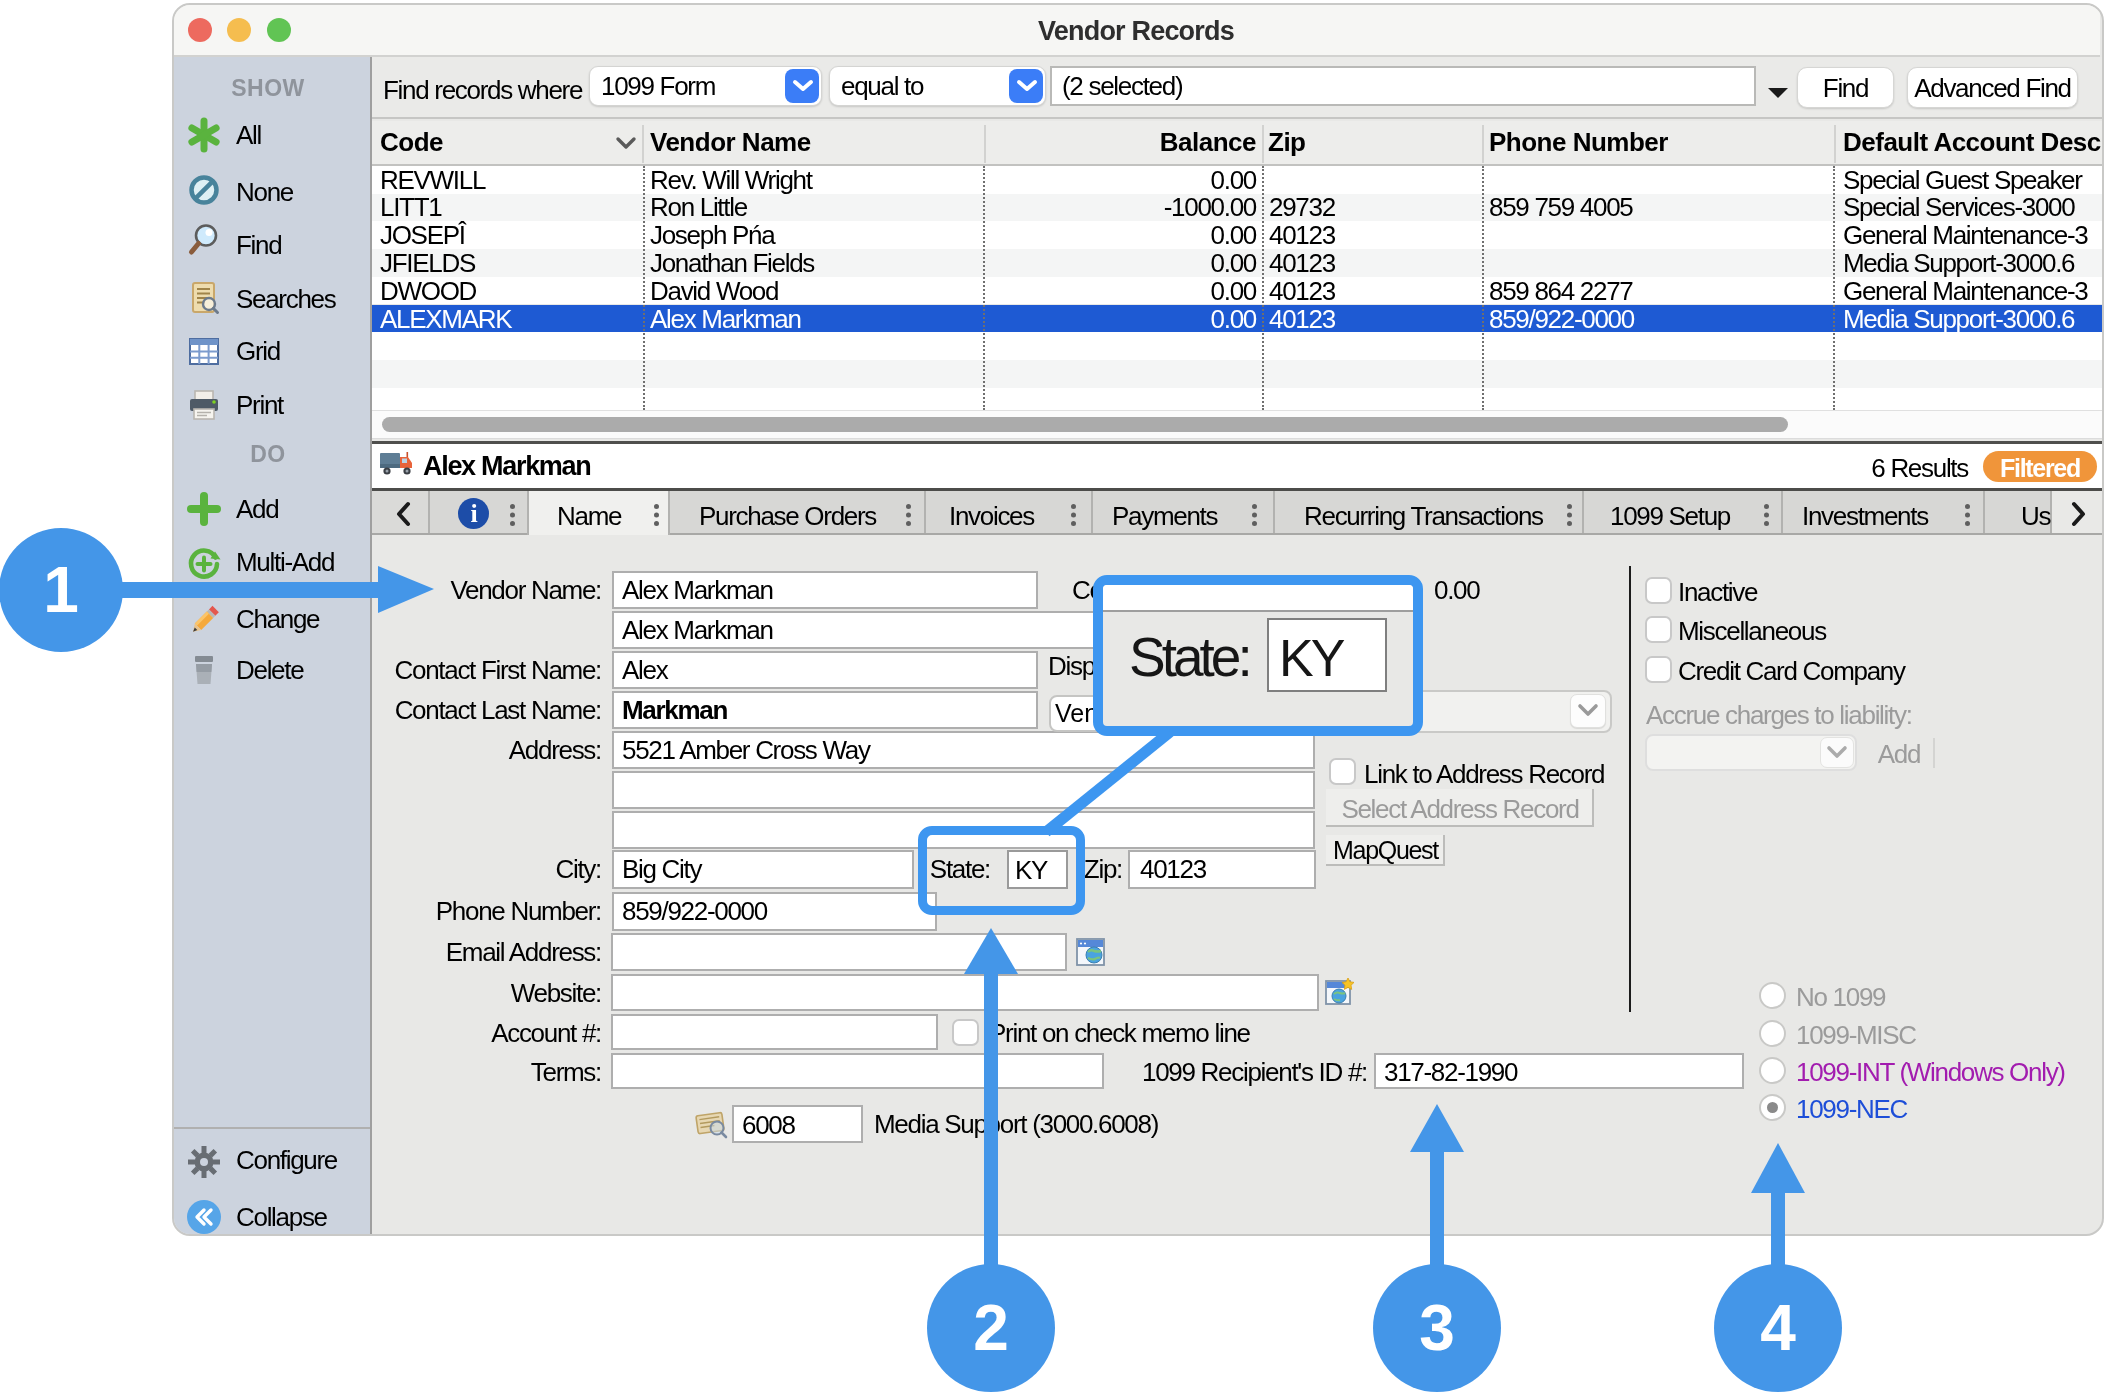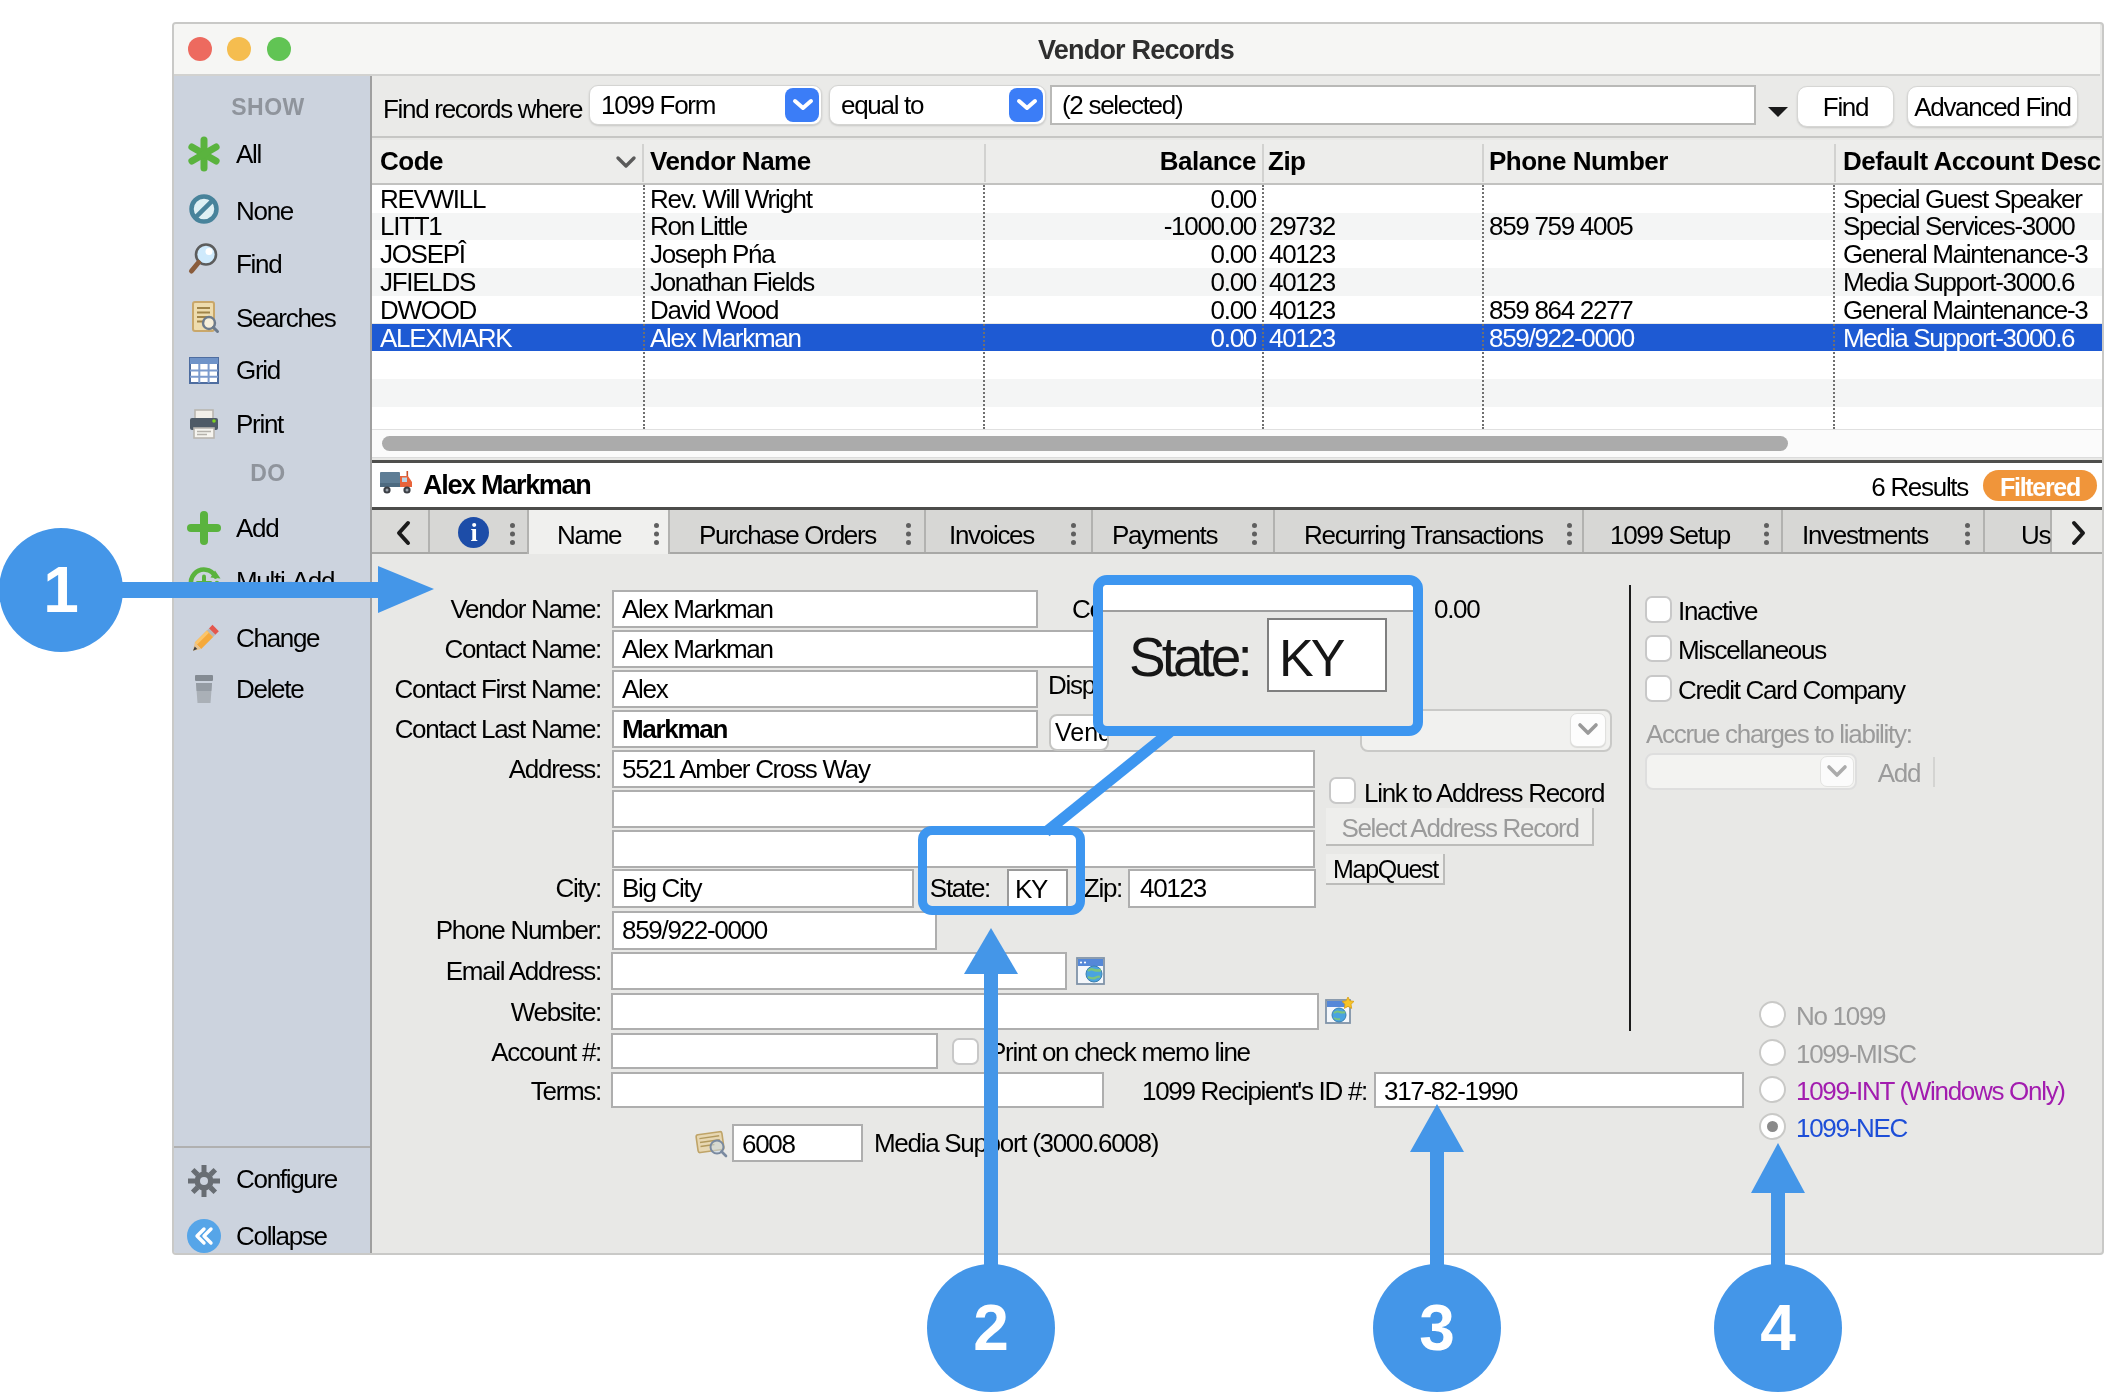--- a/index.html
+++ b/index.html
@@ -6,21 +6,21 @@
 .a{position:absolute;}
 .t{position:absolute;white-space:nowrap;font-size:26px;color:#000;line-height:30px;letter-spacing:-1.3px;}
 .lab{position:absolute;white-space:nowrap;font-size:26px;color:#000;line-height:30px;width:420px;text-align:right;letter-spacing:-1.3px;}
 .fld{position:absolute;background:#fff;border:2px solid #aeaeae;}
 .cb{position:absolute;width:27px;height:27px;background:#fff;border:2px solid #c8c8c8;border-radius:7px;}
 .th{position:absolute;top:501px;width:0;height:22px;border-left:5px dotted #5f5f5f;}
 .rad{position:absolute;width:27px;height:27px;border-radius:50%;background:#fff;border:2px solid #c9c9c7;}
 </style></head>
 <body>
 
-<div id="win" class="a" style="left:172px;top:3px;width:1932px;height:1233px;background:#e8e8e6;border:2px solid #c9c9c7;border-radius:4px;overflow:hidden;margin-top:19px;">
+<div id="win" class="a" style="left:172px;top:3px;width:1932px;height:1233px;background:#e8e8e6;border:2px solid #c9c9c7;border-radius:18px;overflow:hidden;">
     <div class="a" style="left:-2px;top:-2px;width:1932px;height:1233px;">
 
   <div class="a" style="left:0;top:0;width:1928px;height:54px;background:#f6f6f4;border-bottom:2px solid #d2d2d0;"></div>
   <div class="a" style="left:16px;top:15px;width:24px;height:24px;border-radius:50%;background:#ed6a5f;"></div>
   <div class="a" style="left:55px;top:15px;width:24px;height:24px;border-radius:50%;background:#f5bd4f;"></div>
   <div class="a" style="left:95px;top:15px;width:24px;height:24px;border-radius:50%;background:#61c454;"></div>
   <div class="t" style="left:0;top:13px;width:1928px;text-align:center;font-weight:bold;font-size:27px;color:#2e2e2e;letter-spacing:-0.8px;">Vendor Records</div>
 
   <div id="sidebar" class="a" style="left:0;top:54px;width:200px;height:1177px;background:#ccd3de;border-right:2px solid #9f9f9f;"></div>
   <div class="t" style="left:0px;top:70px;width:192px;text-align:center;font-weight:bold;font-size:23px;color:#8f949c;letter-spacing:0.5px;">SHOW</div>
@@ -278,21 +278,20 @@
     <div class="th" style="left:482px;"></div>
     <div class="th" style="left:734px;"></div>
     <div class="th" style="left:899px;"></div>
     <div class="th" style="left:1080px;"></div>
     <div class="th" style="left:1395px;"></div>
     <div class="th" style="left:1592px;"></div>
     <div class="th" style="left:1793px;"></div>
   </div>
 
   <div class="lab" style="left:9px;top:572px;">Vendor Name:</div>
-  <div class="lab" style="left:9px;top:612px;">Contact Name:</div>
   <div class="lab" style="left:9px;top:652px;">Contact First Name:</div>
   <div class="lab" style="left:9px;top:692px;">Contact Last Name:</div>
   <div class="lab" style="left:9px;top:732px;">Address:</div>
   <div class="lab" style="left:9px;top:851px;">City:</div>
   <div class="lab" style="left:9px;top:893px;">Phone Number:</div>
   <div class="lab" style="left:9px;top:934px;">Email Address:</div>
   <div class="lab" style="left:9px;top:975px;">Website:</div>
   <div class="lab" style="left:9px;top:1015px;">Account #:</div>
   <div class="lab" style="left:9px;top:1054px;">Terms:</div>
 

